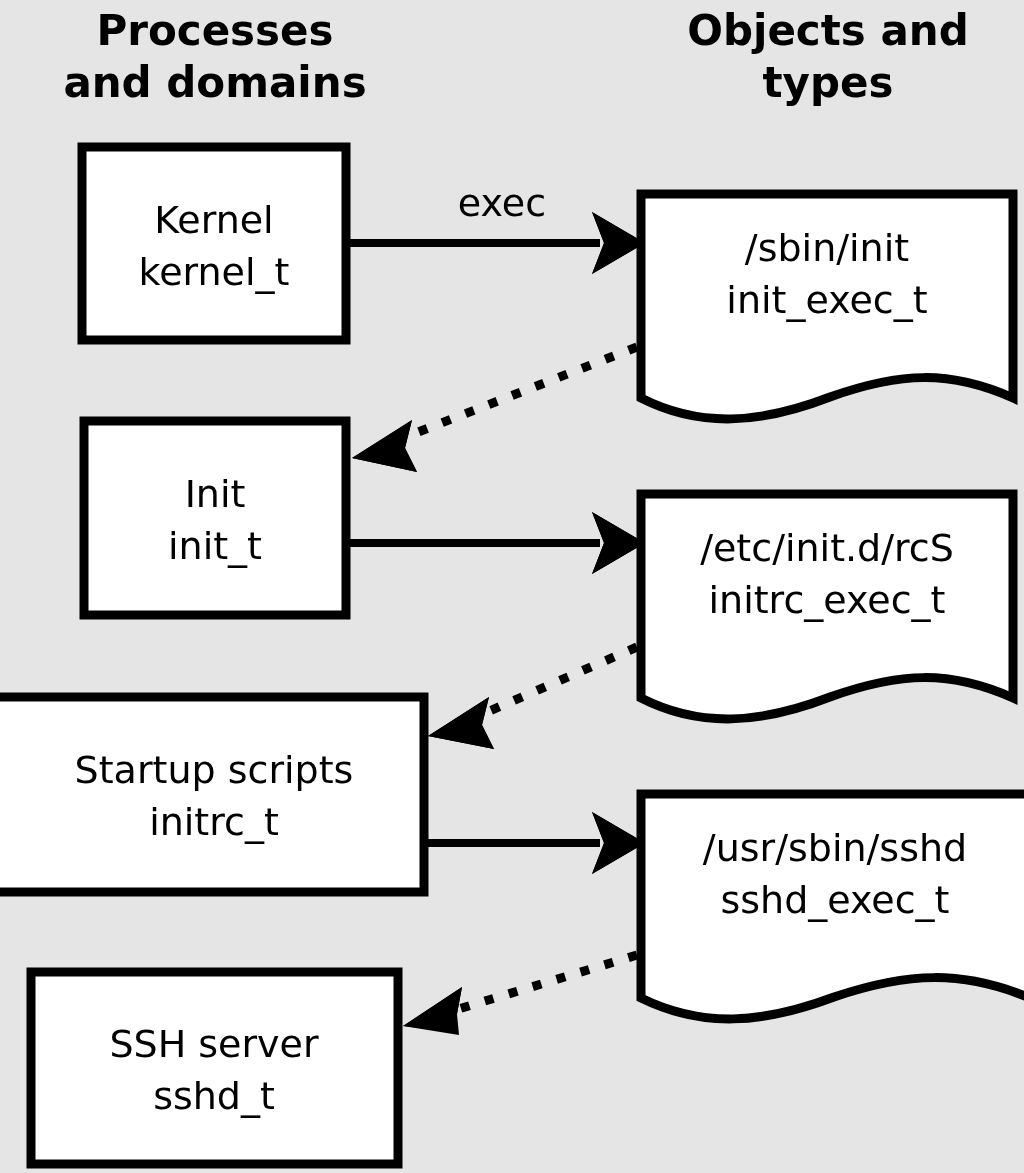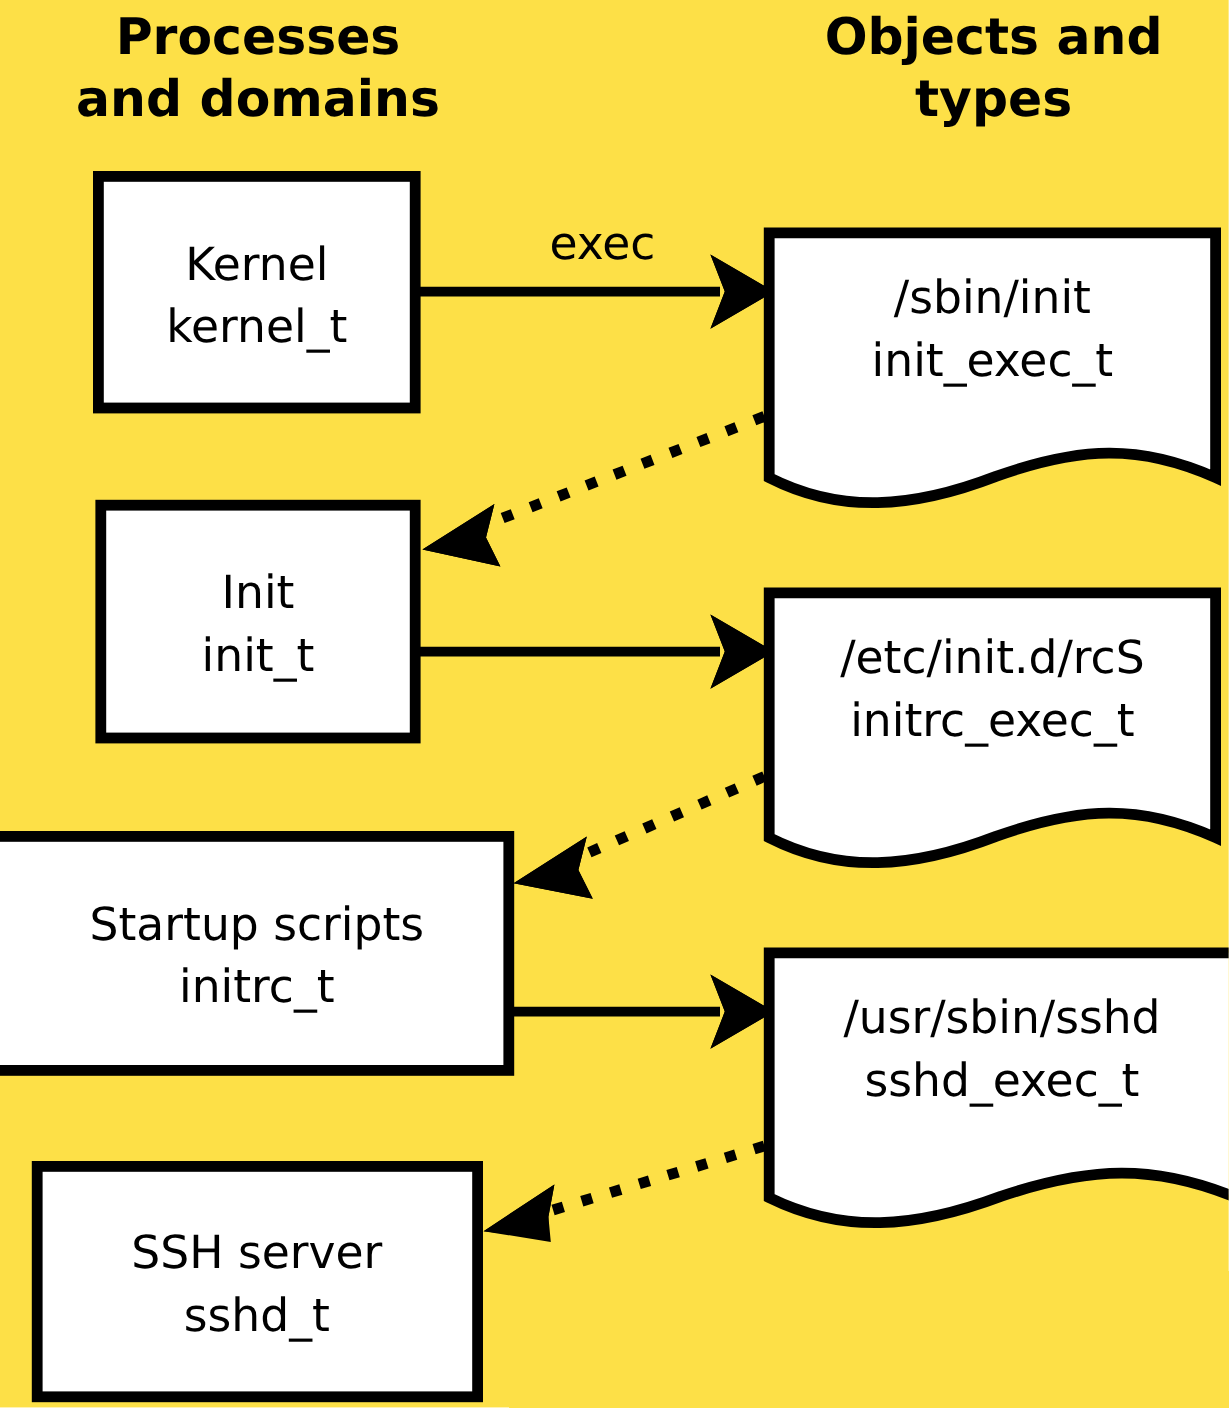--- a/index.html
+++ b/index.html
@@ -4,21 +4,21 @@
 <style>
   html, body {
     margin: 0;
     padding: 0;
     background: #ffffff;
   }
   #canvas {
     position: relative;
     width: 1024px;
     height: 1173px;
-    background: #fde047;
+    background: #e5e5e5;
     overflow: hidden;
     font-family: "DejaVu Sans", "Liberation Sans", sans-serif;
   }
   #diagram {
     position: absolute;
     left: 0;
     top: 0;
     width: 1024px;
     height: 1173px;
   }

